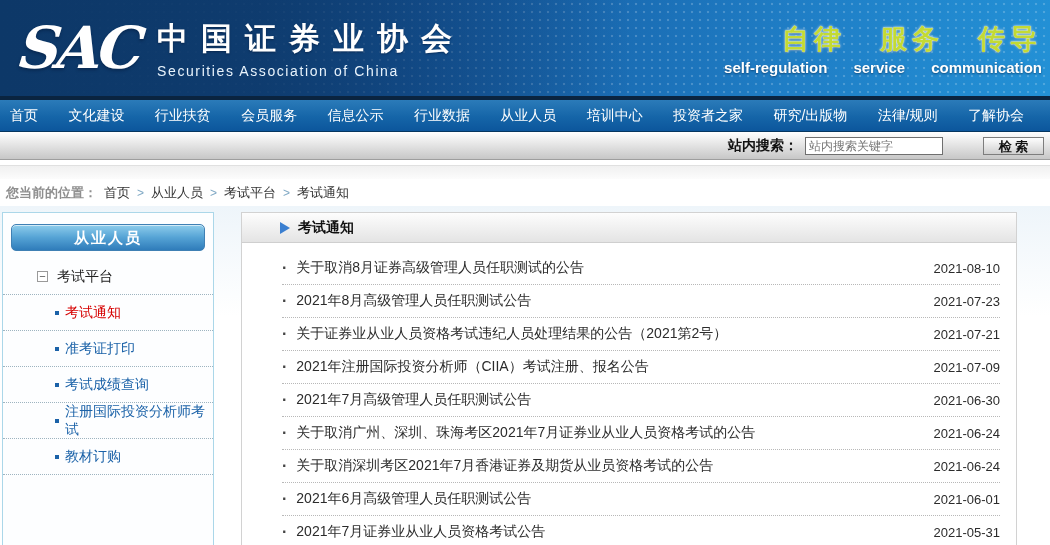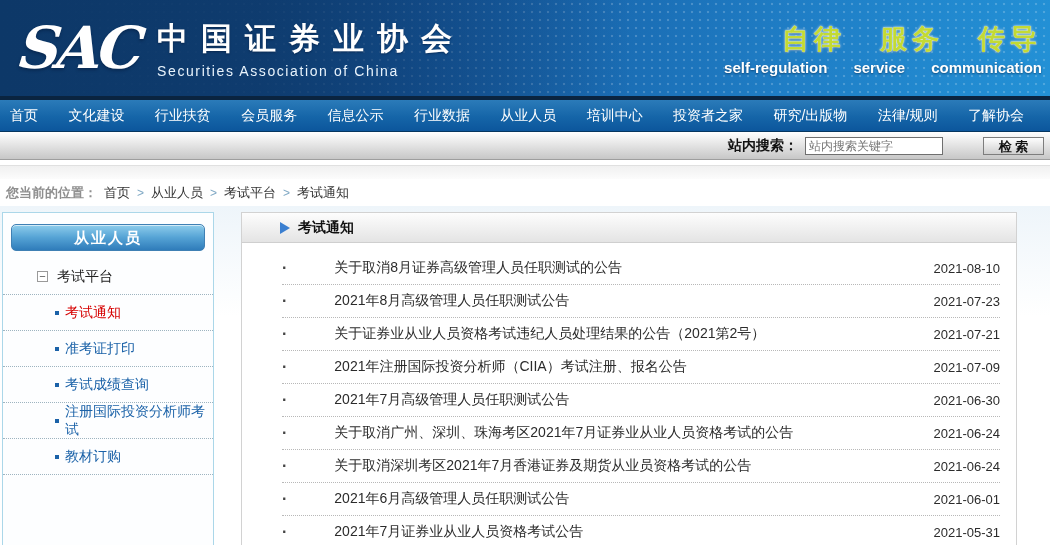--- a/index.html
+++ b/index.html
@@ -92,21 +92,21 @@
   .panel-title {
     height:30px; background:linear-gradient(#fdfdfd,#e4e4e4); border-bottom:1px solid #cfcfcf;
     display:flex; align-items:center; padding-left:38px;
   }
   .tri { width:0; height:0; border-left:10px solid #3b7fd0; border-top:6px solid transparent; border-bottom:6px solid transparent; margin-right:8px; }
   .panel-title-text { font-size:14px; font-weight:bold; color:#111; }
   .ann-list { list-style:none; margin:9px 16px 0 40px; }
   .ann-row { height:33px; display:flex; align-items:center; border-bottom:1px dotted #b8b8b8; }
   .ann-bullet { color:#444; margin-right:9px; font-weight:bold; }
   .ann-bullet::before { content:"·"; }
-  .ann-title { flex:1; font-size:14px; color:#2b2b2b; text-decoration:none; cursor:pointer;margin-left:38px; }
+  .ann-title { flex:1; font-size:14px; color:#2b2b2b; text-decoration:none; cursor:pointer; }
   .ann-date { font-size:13px; color:#2b2b2b; }
 </style>
 </head>
 <body>
 
 <div class="page">
 
   <header class="banner">
     <div class="logo-block">
       <span class="sac-logo">SAC</span>

